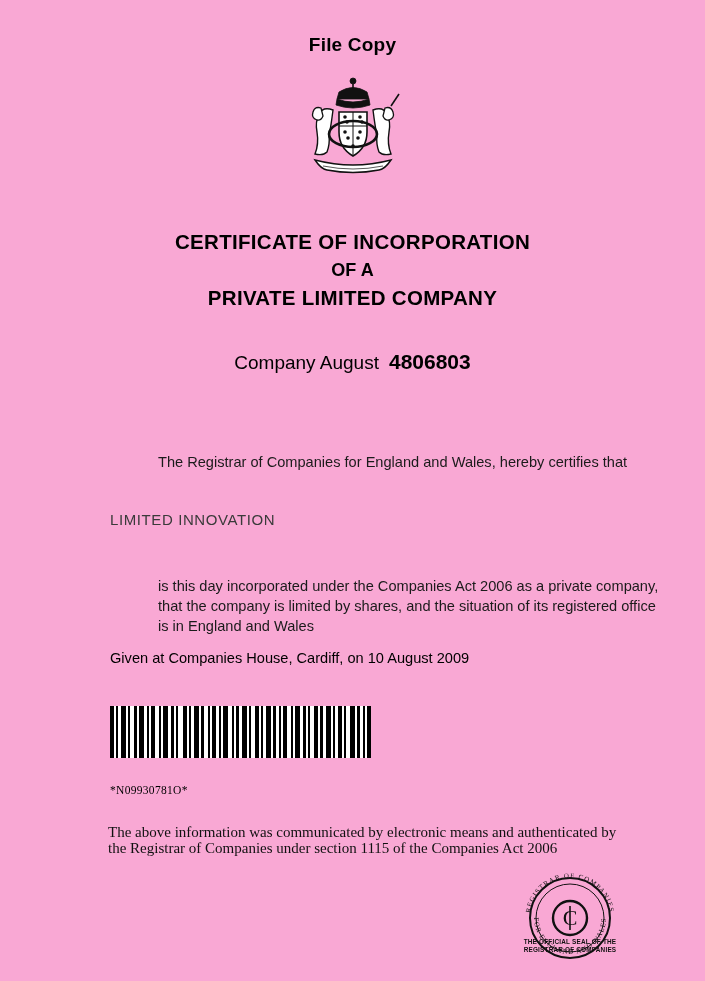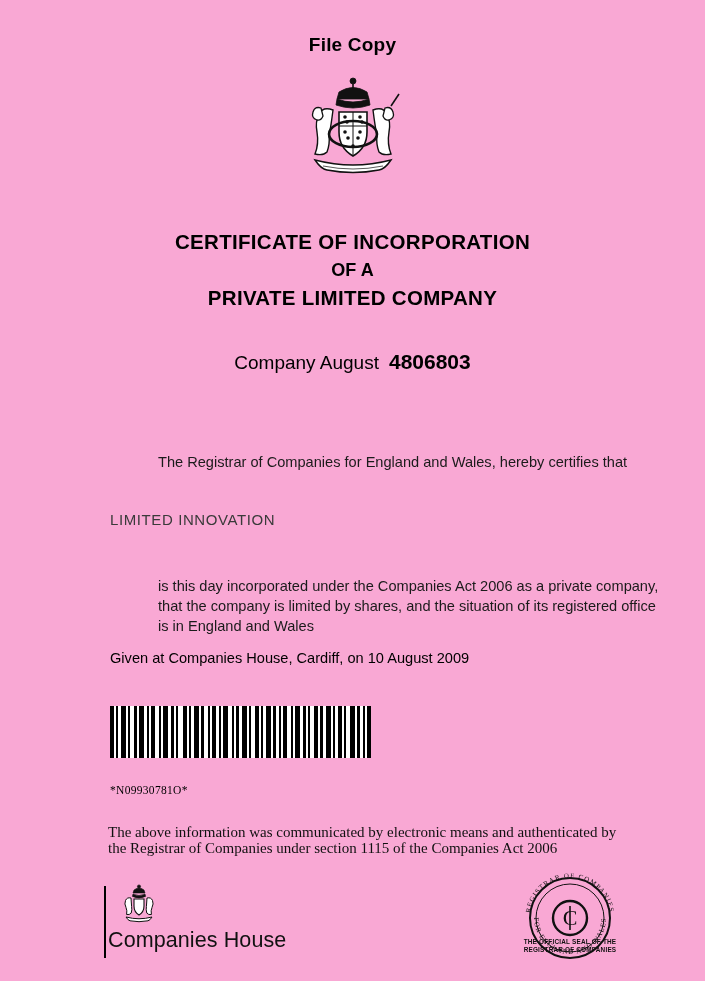--- a/index.html
+++ b/index.html
@@ -357,37 +357,20 @@
     <span style="width:3px;background:#000"></span>
       <span style="width:3px;background:#fff"></span>
     <span style="width:2px;background:#000"></span>
       <span style="width:2px;background:#fff"></span>
     <span style="width:4px;background:#000"></span>
   </div>
   <div class="barcode-text">*N09930781O*</div>
 
   <div class="footnote">The above information was communicated by electronic means and authenticated by the Registrar of Companies under section 1115 of the Companies Act 2006</div>
 
-  <div class="ch-logo">
-    <div class="ch-rule"></div>
-    <div class="ch-crest">
-      <svg viewBox="0 0 34 40" width="34" height="40" xmlns="http://www.w3.org/2000/svg">
-        <g fill="#111" stroke="#111" stroke-width="0.6">
-          <path d="M12 6 q5 -4 10 0 l1 3 -12 0 z"></path>
-          <circle cx="17" cy="2.5" r="1.6"></circle>
-          <path d="M11 10 q6 3 12 0 l0.6 2.4 q-6.6 3 -13.2 0 z"></path>
-          <path d="M12 15 h10 v7 q0 6 -5 9 q-5 -3 -5 -9 z" fill="#fff" stroke-width="1.1"></path>
-          <path d="M9 14 q-4 -1 -5.5 2.5 q-1.4 3.4 0.5 7 q1.4 3 0.6 7 q3 0.6 4.6 -1.4 q1 -3.4 0.4 -6.6 z" fill="#fff" stroke-width="1"></path>
-          <path d="M25 14 q4 -1 5.5 2.5 q1.4 3.4 -0.5 7 q-1.4 3 -0.6 7 q-3 0.6 -4.6 -1.4 q-1 -3.4 -0.4 -6.6 z" fill="#fff" stroke-width="1"></path>
-          <path d="M4 33 q13 3.5 26 0 q-2 3.4 -4 3.8 q-9 1.8 -18 0 q-2 -0.4 -4 -3.8 z" fill="#fff" stroke-width="1"></path>
-        </g>
-      </svg>
-    </div>
-    <div class="ch-name">Companies House</div>
-  </div>
 
   <div class="seal">
     <svg viewBox="0 0 104 90" width="104" height="90" xmlns="http://www.w3.org/2000/svg">
       <defs>
         <path id="sealTop" d="M 12,46 a 40,40 0 0 1 80,0"></path>
         <path id="sealBottom" d="M 16,46 a 36,36 0 0 0 72,0"></path>
       </defs>
       <circle cx="52" cy="46" r="40" fill="none" stroke="#111" stroke-width="2"></circle>
       <circle cx="52" cy="46" r="34" fill="none" stroke="#111" stroke-width="1"></circle>
       <circle cx="52" cy="46" r="17" fill="none" stroke="#111" stroke-width="2.4"></circle>

